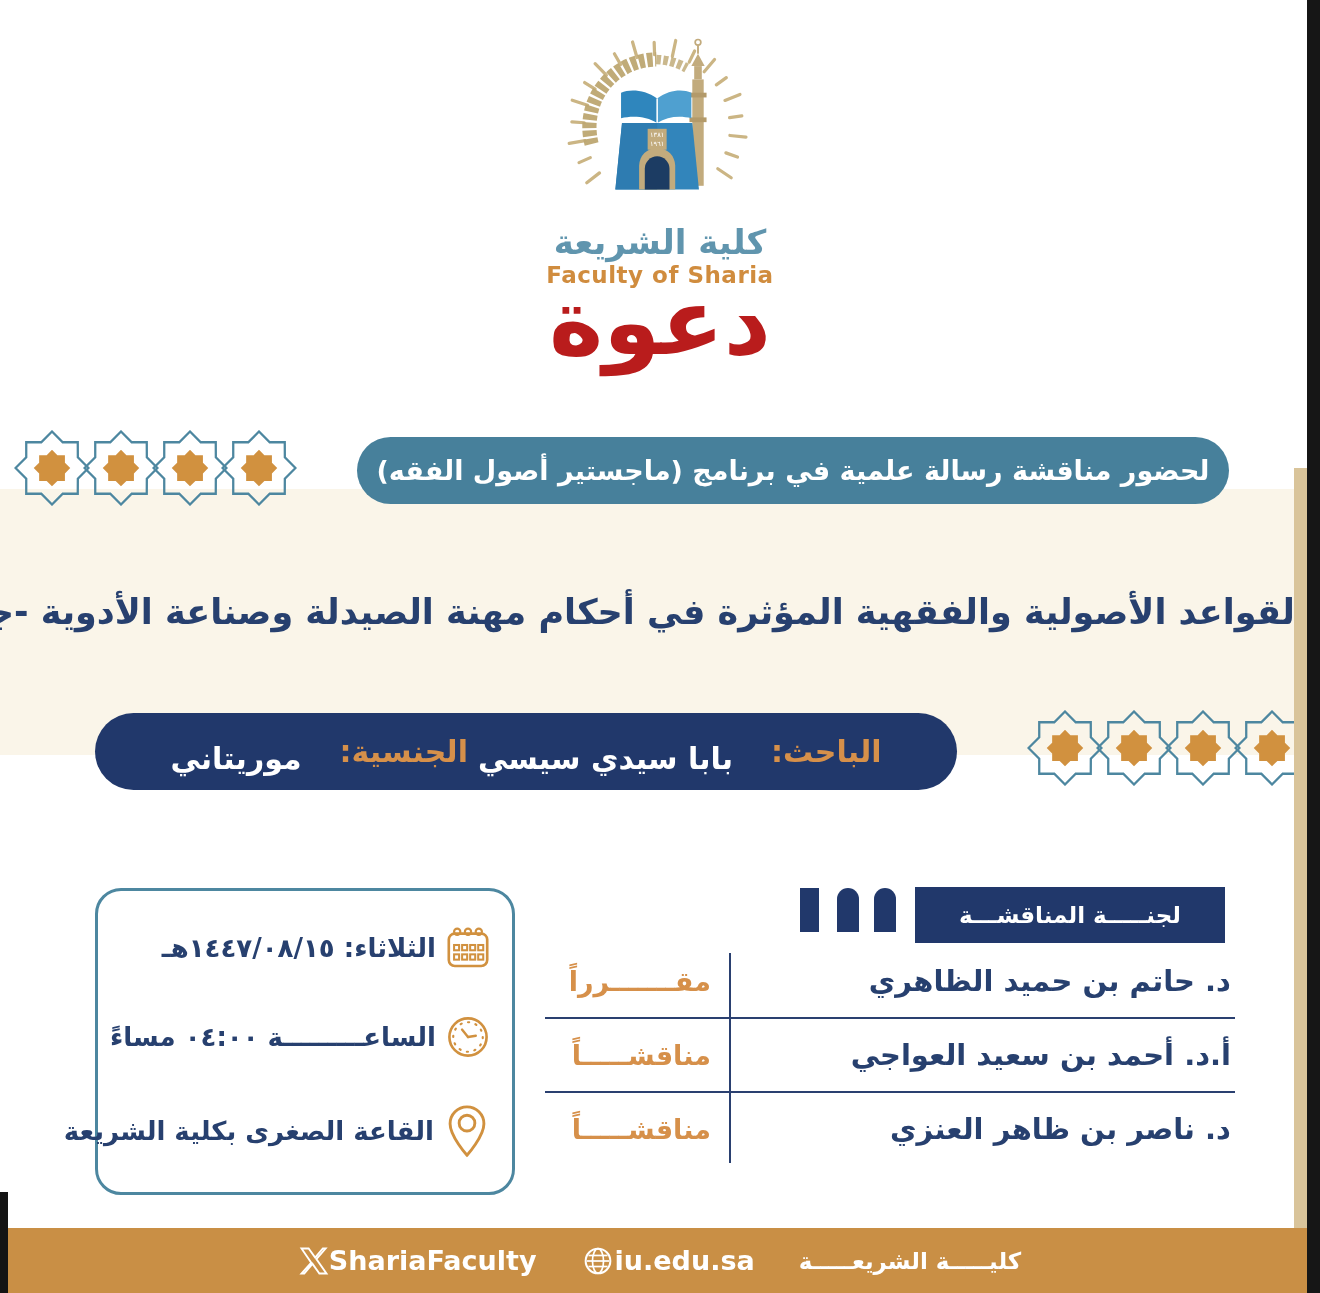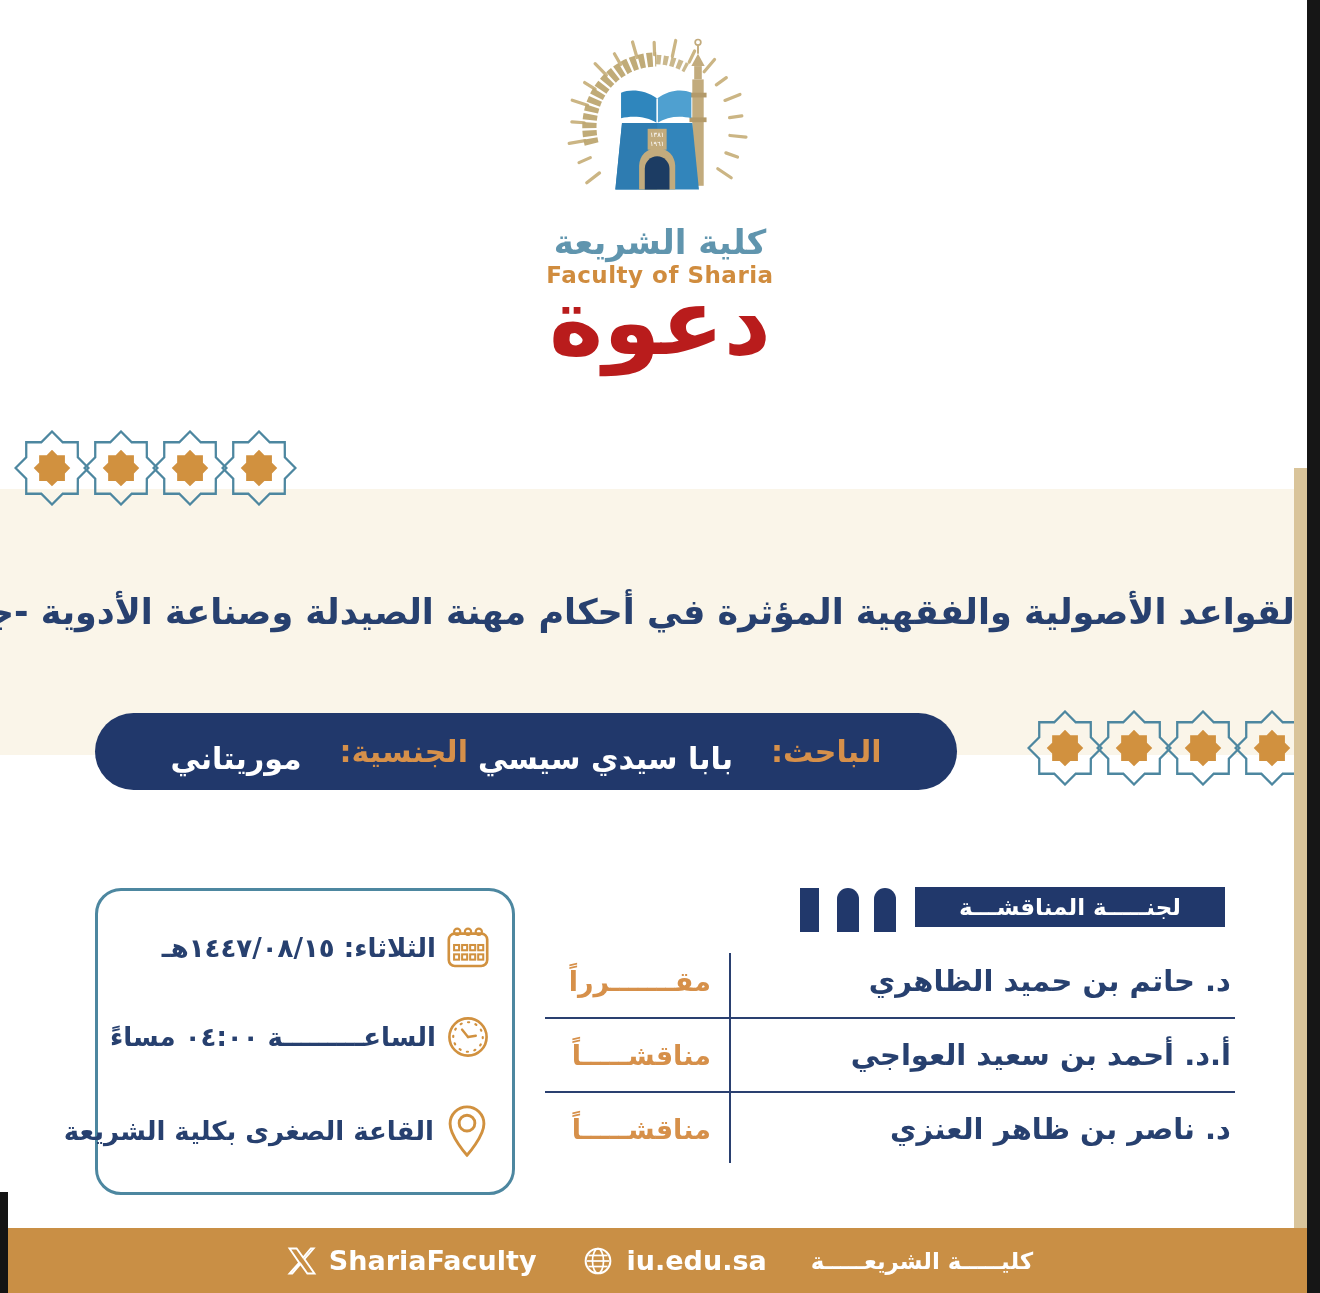--- a/index.html
+++ b/index.html
@@ -54,38 +54,38 @@
     direction:rtl;padding:12px 20px 12px 14px;box-sizing:border-box;
   }
   .detail-row{display:flex;align-items:center;gap:8px;direction:rtl;}
   .detail-row .txt{font-size:26px;font-weight:bold;color:#27406f;white-space:nowrap;}
   .detail-icon{flex:0 0 auto;}
   
   .deco-rect{position:absolute;left:800px;top:888px;width:19px;height:44px;background:#21386b;z-index:6;}
   .deco-arch1{position:absolute;left:837px;top:888px;width:22px;height:44px;background:#21386b;border-radius:11px 11px 0 0;z-index:6;}
   .deco-arch2{position:absolute;left:874px;top:888px;width:22px;height:44px;background:#21386b;border-radius:11px 11px 0 0;z-index:6;}
   .committee-header{
-    position:absolute;left:915px;top:887px;width:310px;height:40px;background:#21386b;
+    position:absolute;left:915px;top:887px;width:310px;height:56px;background:#21386b;
     color:#ffffff;display:flex;align-items:center;justify-content:center;
     font-size:23px;font-weight:bold;direction:rtl;z-index:6;
   }
   .committee-table{position:absolute;left:545px;top:945px;width:690px;z-index:6;}
   .committee-divider{position:absolute;left:729px;top:953px;width:2px;height:210px;background:#2a4070;z-index:7;}
   .committee-row{display:flex;direction:rtl;height:72px;align-items:center;}
   .committee-row.sep{border-bottom:2px solid #2a4070;}
   .cell-name{width:500px;text-align:right;font-size:29px;font-weight:bold;color:#27406f;
              padding-right:4px;white-space:nowrap;box-sizing:border-box;}
   .cell-role{width:190px;text-align:right;font-size:27px;font-weight:bold;color:#d6904a;
              padding-right:24px;white-space:nowrap;box-sizing:border-box;}
   
   .footer-bar{
     position:absolute;left:0;top:1228px;width:100%;height:65px;background:#c98f45;z-index:20;
     display:flex;align-items:center;justify-content:center;gap:44px;color:#ffffff;
   }
-  .footer-item{display:flex;align-items:center;gap:12px;font-size:27px;font-weight:bold;}
+  .footer-item{display:flex;align-items:center;font-size:27px;font-weight:bold;}
   .footer-ar{font-size:23px;font-weight:bold;direction:rtl;}
   .hidden-defs{position:absolute;width:0;height:0;overflow:hidden;}
 </style>
 </head>
 <body>
 
 <div class="page">
 
   <svg class="hidden-defs" aria-hidden="true">
     <defs>
@@ -180,20 +180,21 @@
         <use href="#star8"></use>
       </svg>
     <svg class="star" viewBox="0 0 100 100">
         <use href="#star8"></use>
       </svg>
     <svg class="star" viewBox="0 0 100 100">
         <use href="#star8"></use>
       </svg>
   </div>
 
+  <div class="banner-teal">لحضور مناقشة رسالة علمية في برنامج (ماجستير أصول الفقه)</div>
 
   <div class="thesis-title">القواعد الأصولية والفقهية المؤثرة في أحكام مهنة الصيدلة وصناعة الأدوية -جمعا ودراسة</div>
 
   <div class="researcher-pill">
     <span class="lbl">الباحث:</span>
     <span class="val">بابا سيدي سيسي</span>
     <span class="lbl">الجنسية:</span>
     <span class="val">موريتاني</span>
   </div>
 

